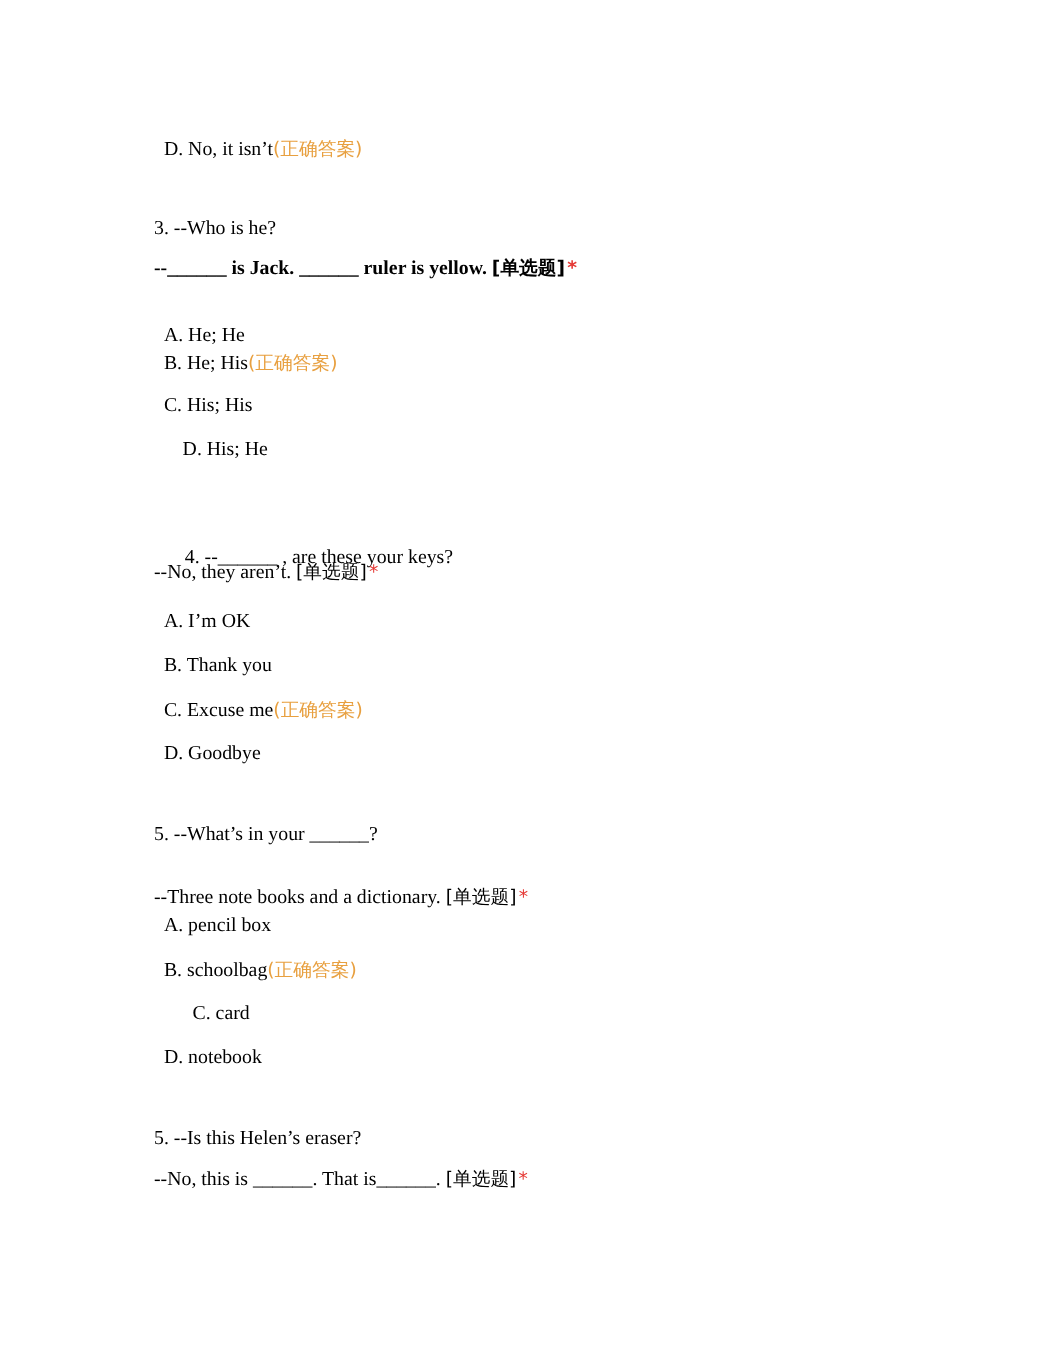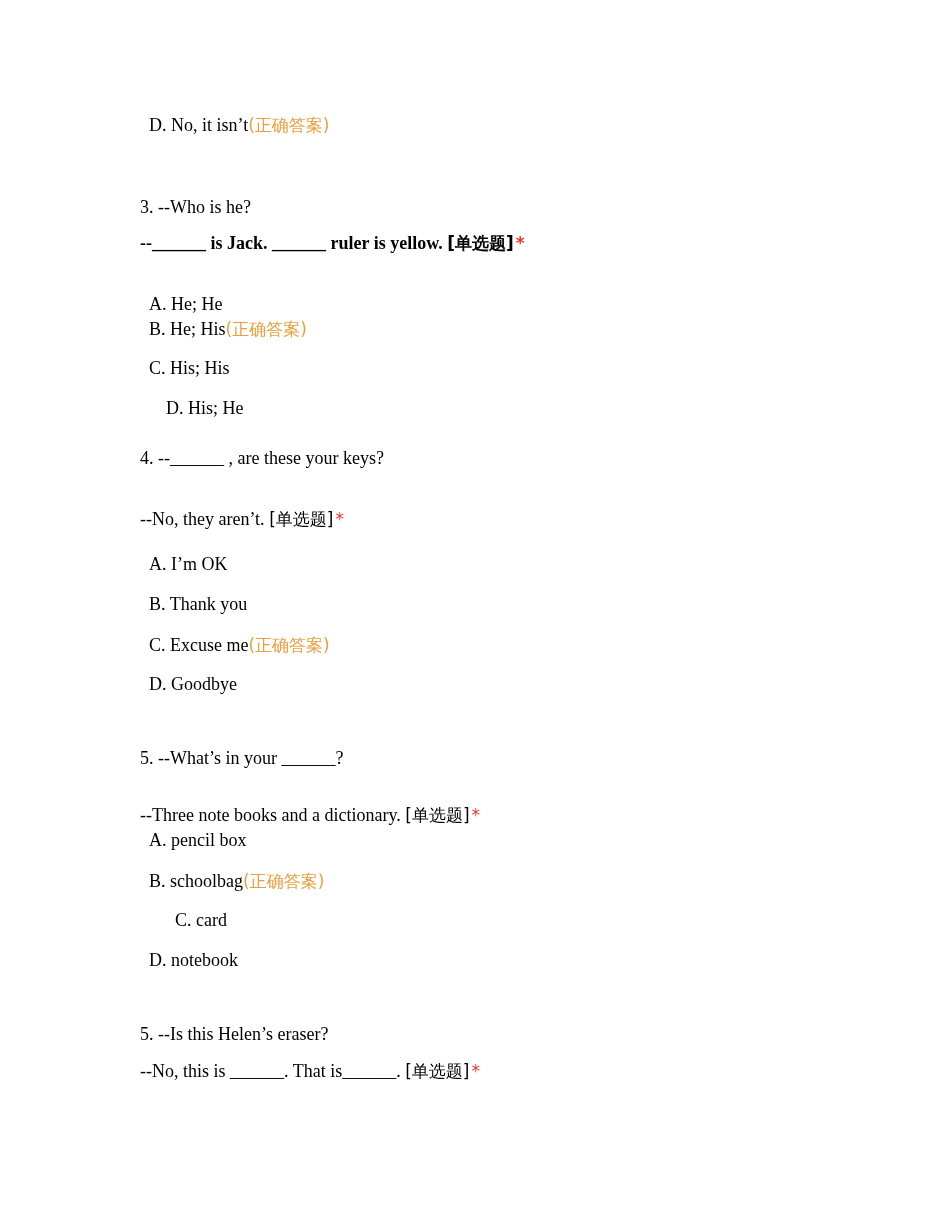--- a/index.html
+++ b/index.html
@@ -37,42 +37,42 @@
     .req {
       color: #E53935;
       font-family: "DejaVu Sans", sans-serif;
       font-size: 17px;
       margin-left: 2px;
     }
   </style>
 </head>
 <body>
 
-<div class="line opt" style="top:114px;">
+<div class="line opt" style="top:124px;">
   <span>D. No, it isn’t</span><span class="correct">(正确答案)</span>
 </div>
 
 <div class="line" style="top:196px;">3. --Who is he?</div>
 <div class="line" style="top:232px;font-weight:bold;">
   <span>--______ is Jack. ______ ruler is yellow. </span><span class="cjk">[单选题]</span><span class="req">*</span>
 </div>
 <div class="line opt" style="top:293px;">
   <span>A. He; He</span>
 </div>
 <div class="line opt" style="top:318px;">
   <span>B. He; His</span><span class="correct">(正确答案)</span>
 </div>
 <div class="line opt" style="top:357px;">
   <span>C. His; His</span>
 </div>
 <div class="line opt" style="top:397px;margin-left:17px;">
   <span>D. His; He</span>
 </div>
 
-<div class="line" style="top:447px;">4. --______ , are these your keys?</div>
+<div class="line" style="top:495px;margin-left:28px;">4. --______ , are these your keys?</div>
 <div class="line" style="top:508px;">
   <span>--No, they aren’t. </span><span class="cjk">[单选题]</span><span class="req">*</span>
 </div>
 <div class="line opt" style="top:553px;">
   <span>A. I’m OK</span>
 </div>
 <div class="line opt" style="top:593px;">
   <span>B. Thank you</span>
 </div>
 <div class="line opt" style="top:634px;">

